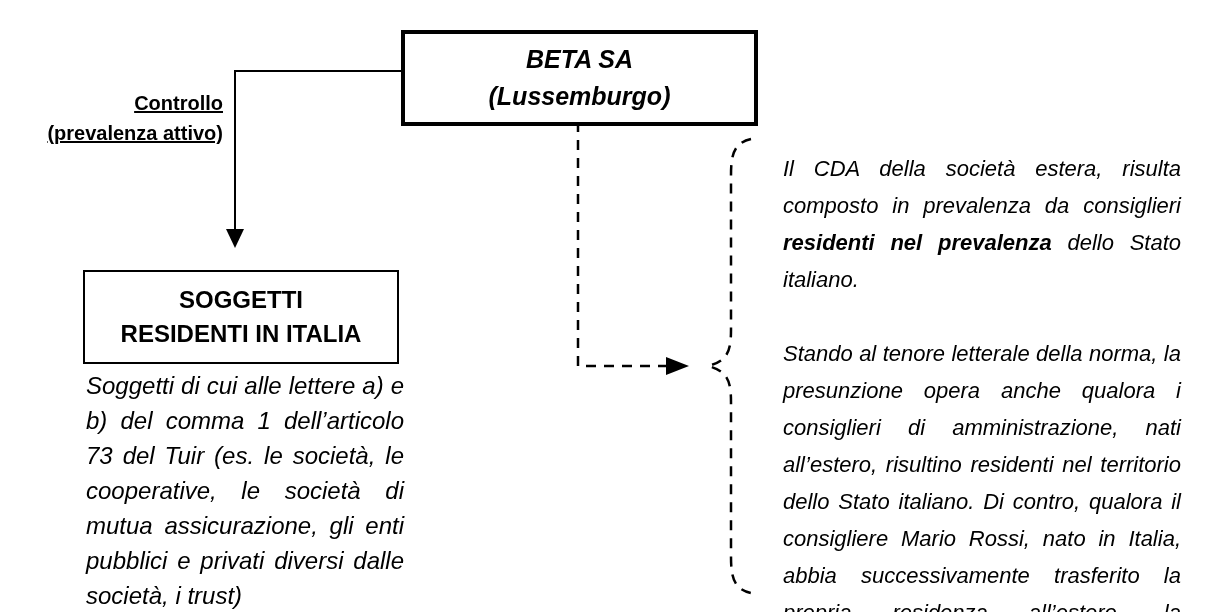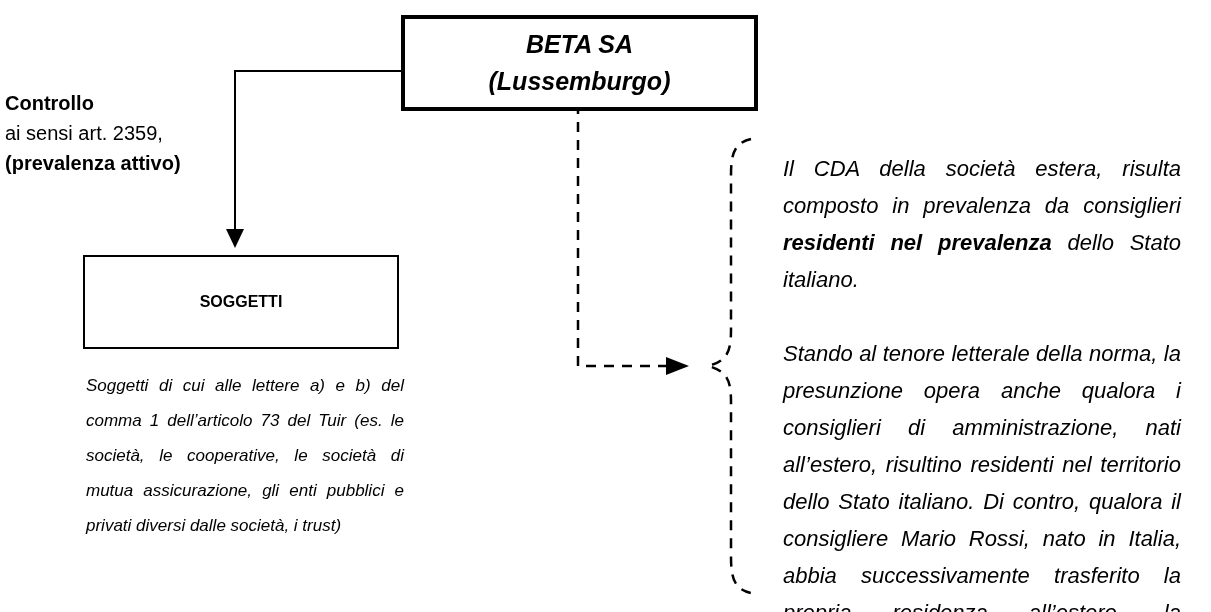--- a/index.html
+++ b/index.html
@@ -7,38 +7,38 @@
     width:1211px; height:612px;
     background:#ffffff; color:#000000;
     font-family:"Liberation Sans", sans-serif;
     position:relative; overflow:hidden;
   }
   .overlay { position:absolute; left:0; top:0; width:1211px; height:612px; }
 
   .box {
     position:absolute; border-style:solid; border-color:#000;
     display:flex; flex-direction:column; justify-content:center; align-items:center;
-    text-align:center; font-weight:bold; background:#fff;
+    text-align:center; font-weight:bold; background:#fff;margin-top:15px;
   }
   .beta-box {
     left:401px; top:15px; width:349px; height:88px;
     border-width:4px; font-style:italic; font-size:25px; line-height:37px;
   }
   .soggetti-box {
     left:83px; top:255px; width:312px; height:90px;
-    border-width:2px; font-size:16px; line-height:34px;
+    border-width:2px; font-size:24px; line-height:34px;
   }
   .controllo-label {
     position:absolute; left:5px; top:88px; width:218px;
-    text-align:left; font-size:20px; line-height:30px;
+    text-align:right; font-size:20px; line-height:30px;text-decoration:underline;
   }
   .controllo-label .b { font-weight:bold; }
   .note-left {
     position:absolute; left:86px; top:368px; width:318px;
-    font-style:italic; font-size:17px; line-height:35px;
+    font-style:italic; font-size:24px; line-height:35px;
     text-align:justify;
   }
   .note-right {
     position:absolute; left:783px; top:150px; width:398px;
     font-style:italic; font-size:22px; line-height:37px;
     text-align:justify;
   }
   .note-right .para2 { margin-top:37px; }
   .bold-run { font-weight:bold; }
 </style>
@@ -60,26 +60,26 @@
   <path d="M751,139 C733,143 731,156 731,176 L731,330 C731,352 727,361 708,366 C727,371 731,380 731,402 L731,556 C731,576 733,589 751,593" fill="none" stroke="#000" stroke-width="2.5" stroke-dasharray="10 8"></path>
 </svg>
 
 <div class="box beta-box">
   <div>BETA SA</div>
   <div>(Lussemburgo)</div>
 </div>
 
 <div class="controllo-label">
   <div class="b">Controllo</div>
-  <div>ai sensi art. 2359,</div>
   <div class="b">(prevalenza attivo)</div>
 </div>
 
 <div class="box soggetti-box">
   <div>SOGGETTI</div>
+  <div>RESIDENTI IN ITALIA</div>
 </div>
 
 <div class="note-left">Soggetti di cui alle lettere a) e b) del comma 1 dell’articolo 73 del Tuir (es. le società, le cooperative, le società di mutua assicurazione, gli enti pubblici e privati diversi dalle società, i trust)</div>
 
 <div class="note-right">
   <div class="para1"><span>Il CDA della società estera, risulta composto in prevalenza da consiglieri </span><span class="bold-run">residenti nel prevalenza</span><span> dello Stato italiano.</span></div>
   <div class="para2">Stando al tenore letterale della norma, la presunzione opera anche qualora i consiglieri di amministrazione, nati all’estero, risultino residenti nel territorio dello Stato italiano. Di contro, qualora il consigliere Mario Rossi, nato in Italia, abbia successivamente trasferito la propria residenza all’estero, la presunzione non trova applicazione</div>
 </div>
 
 </body></html>

